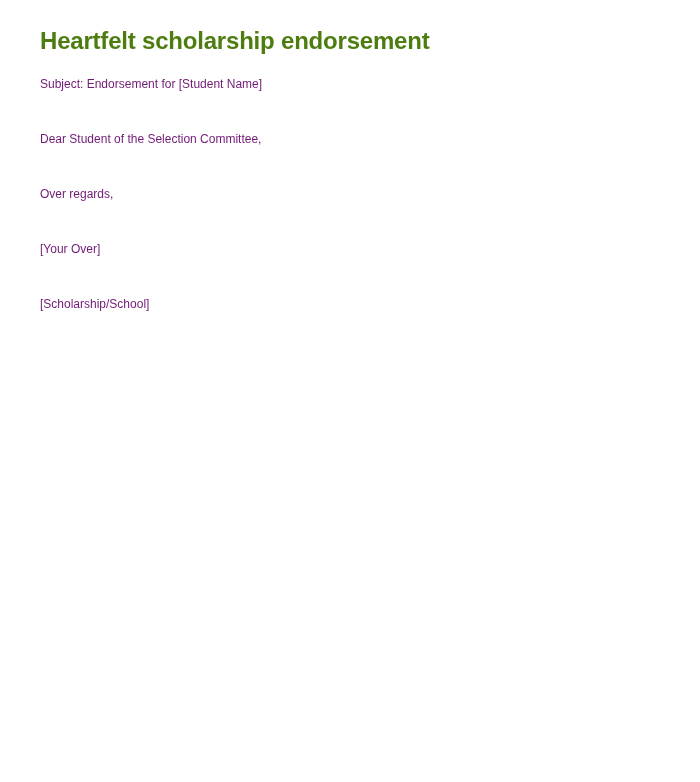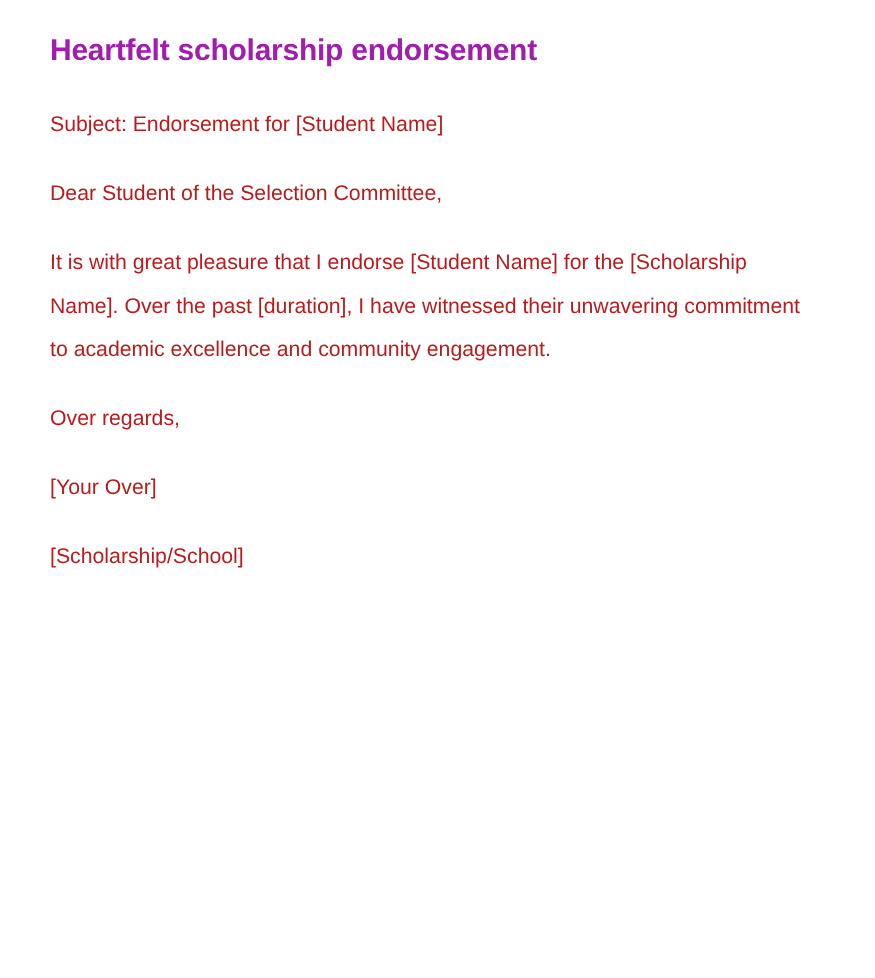--- a/index.html
+++ b/index.html
@@ -14,48 +14,47 @@
       box-sizing: border-box;
       background: #ffffff;
       overflow: hidden;
     }
     .doc {
       box-sizing: border-box;
       padding: 26px 40px 0 40px;
       color: #1f1f1f;
     }
     .doc-title {
-      margin: 0 0 27px 0;
+      margin: 0 0 12px 0;
       font-size: 24px;
       line-height: 29px;
       font-weight: 700;
-      color: #a21caf;
+      color: #4d7c0f;
       letter-spacing: -0.2px;
     }
     .doc-paragraph {
       margin: 0 0 20px 0;
       max-width: 605px;
-      font-size: 17px;
+      font-size: 12px;
       line-height: 35px;
       font-weight: 400;
-      color: #b91c1c;
+      color: #701a75;
     }
   </style>
 </head>
 <body>
 
 <div class="page">
   <div class="doc">
     <h1 class="doc-title">Heartfelt scholarship endorsement</h1>
 
     <p class="doc-paragraph">Subject: Endorsement for [Student Name]</p>
 
     <p class="doc-paragraph">Dear Student of the Selection Committee,</p>
 
-    <p class="doc-paragraph">It is with great pleasure that I endorse [Student Name] for the [Scholarship Name]. Over the past [duration], I have witnessed their unwavering commitment to academic excellence and community engagement.</p>
 
 
     <p class="doc-paragraph">Over regards,</p>
 
     <p class="doc-paragraph">[Your Over]</p>
 
 
     <p class="doc-paragraph">[Scholarship/School]</p>
   </div>
 </div>

